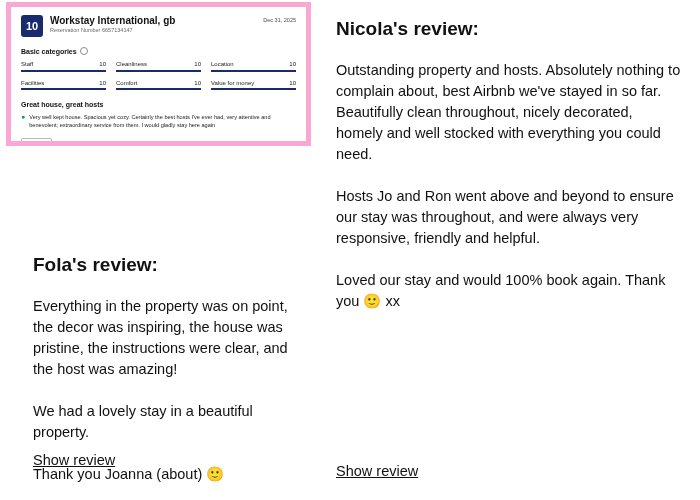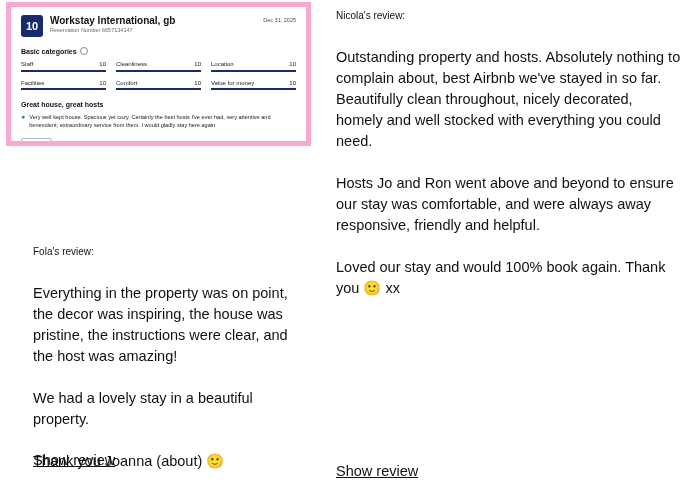--- a/index.html
+++ b/index.html
@@ -170,23 +170,23 @@
     cursor: pointer;
   }
 
   
   .review-block {
     font-size: 14.5px;
     line-height: 21px;
     color: #111111;
   }
   .review-title {
-    font-weight: normal;
-    font-size: 10px;
-    margin: 3px 0 21px 0;
+    font-weight: bold;
+    font-size: 19px;
+    margin: 16px 0 21px 0;
   }
   .review-para {
     margin: 0 0 21px 0;
   }
   .show-review {
     font-size: 14.5px;
     text-decoration: underline;
     color: #111111;
     cursor: pointer;
     display: inline-block;
@@ -302,20 +302,20 @@
       <p class="review-para">Thank you Joanna (about) 🙂</p>
     </div>
 
     <div class="show-review left-show">Show review</div>
   </div>
 
   <div class="col-right">
     <div class="review-block right-review">
       <div class="review-title">Nicola's review:</div>
       <p class="review-para">Outstanding property and hosts. Absolutely nothing to complain about, best Airbnb we've stayed in so far. Beautifully clean throughout, nicely decorated, homely and well stocked with everything you could need.</p>
-      <p class="review-para">Hosts Jo and Ron went above and beyond to ensure our stay was comfortable, and were always away responsive, friendly and helpful.</p>
+      <p class="review-para">Hosts Jo and Ron went above and beyond to ensure our stay was throughout, and were always very responsive, friendly and helpful.</p>
       <p class="review-para">Loved our stay and would 100% book again. Thank you 🙂 xx</p>
     </div>
 
     <div class="show-review right-show">Show review</div>
   </div>
 
 </div>
 
 </body></html>

